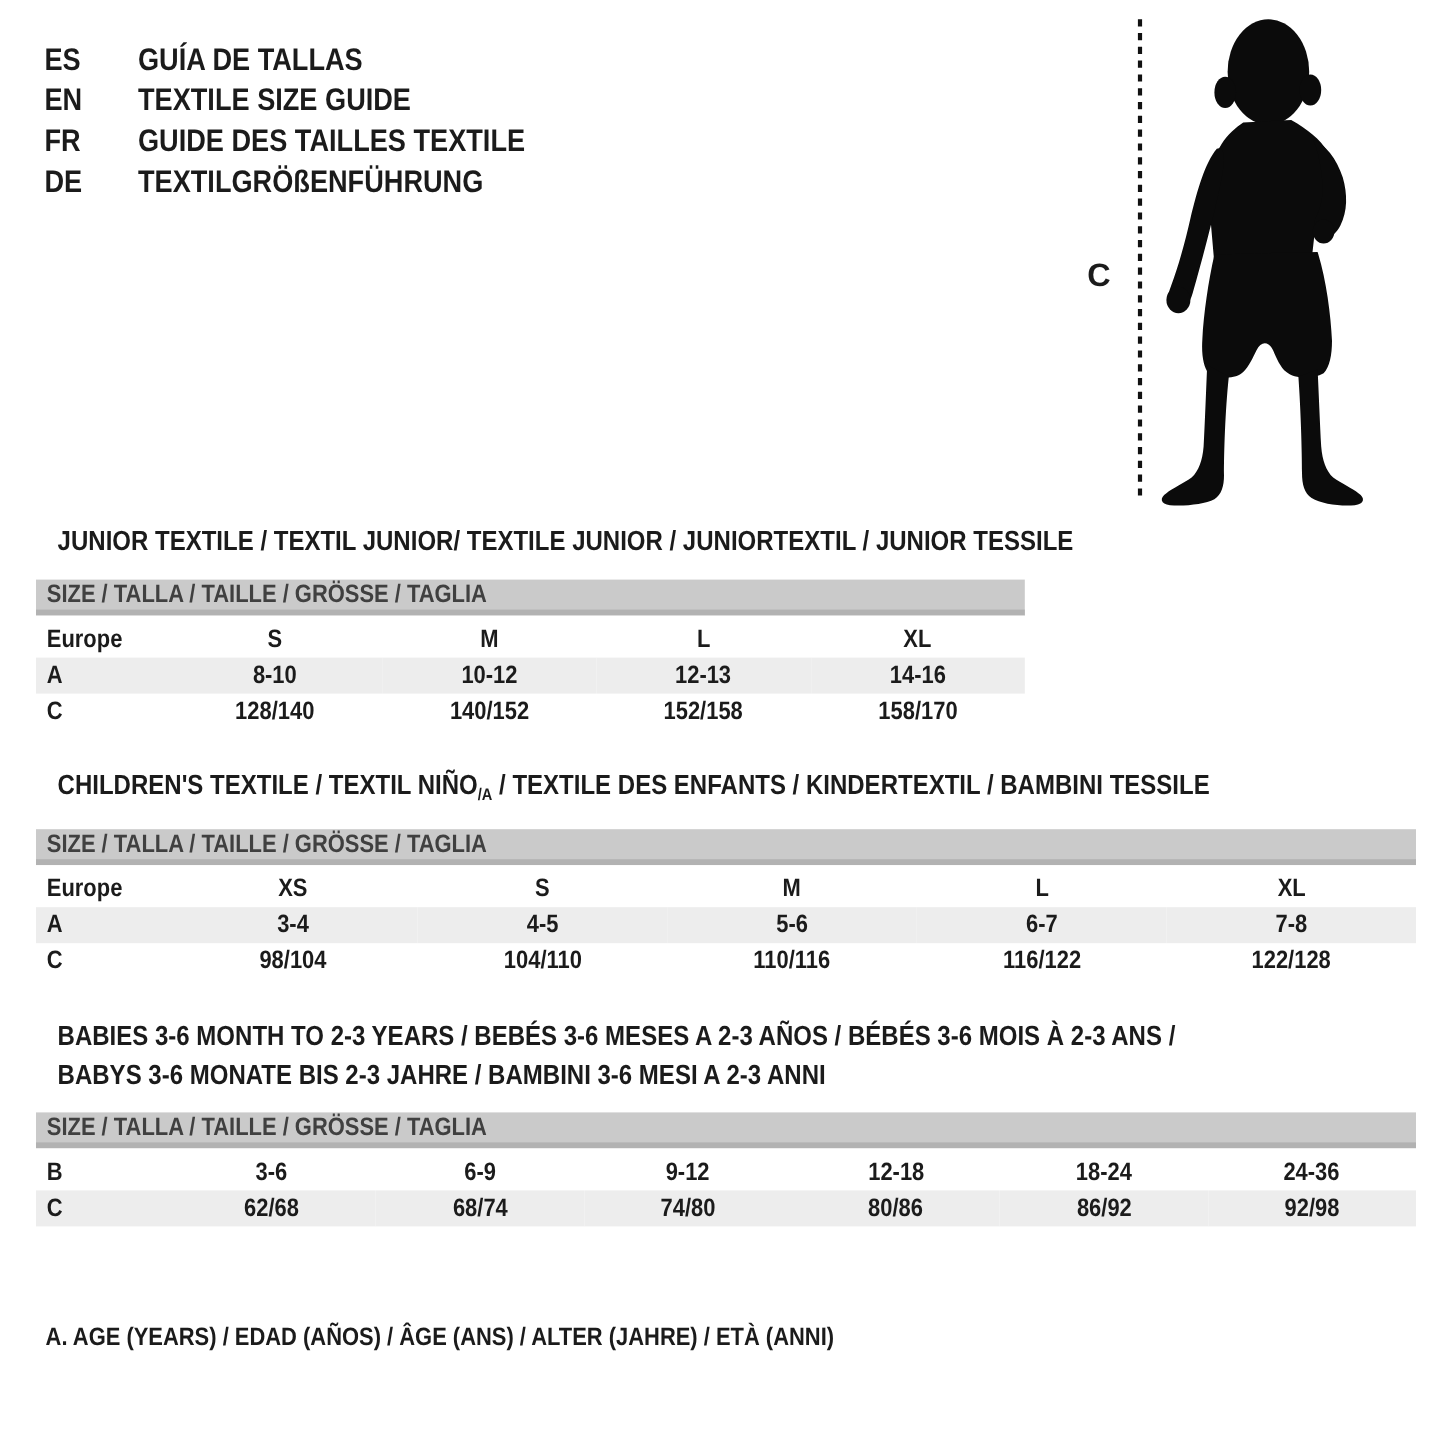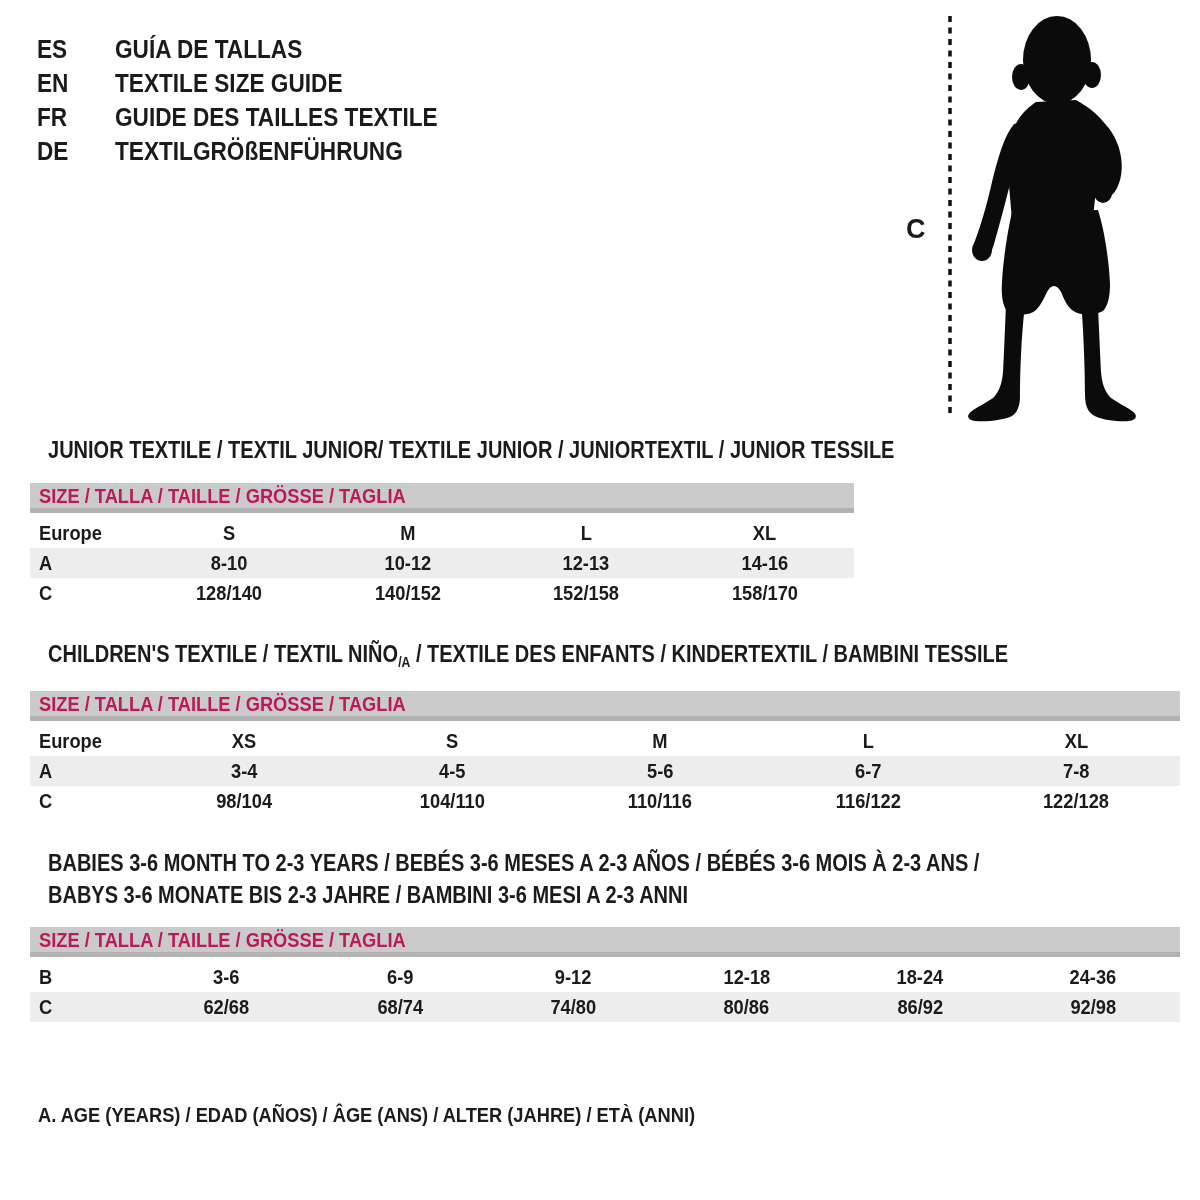--- a/index.html
+++ b/index.html
@@ -30,21 +30,21 @@
   .subA { font-size:14px; vertical-align:-5px; letter-spacing:0; }
 
   
   .size-table { position:absolute; left:30px; border-collapse:separate; border-spacing:0;
                 table-layout:fixed; font-size:21px; }
   #tbl-junior   { top:483px; width:824px; }
   #tbl-children { top:691px; width:1150px; }
   #tbl-babies   { top:927px; width:1150px; }
   .c-lbl { width:110px; }
   tr.bar td  { background:#cacaca; border-bottom:5px solid #b2b2b2; height:25px;
-               text-align:left; padding:0 0 0 9px; color:#be185d; }
+               text-align:left; padding:0 0 0 9px; color:#404040; }
   tr.gapr td { height:5px; background:#fff; padding:0; }
   tr.hrow td, tr.drow td { height:30px; padding:0; }
   td.lbl { text-align:left; padding-left:9px !important; }
   td.val { text-align:center; }
   tr.shade td { background:#ededed; }
 
   
   .legend { position:absolute; left:38px; top:1098px; font-size:21px; }
   .legend div { line-height:33px; }
 </style>

